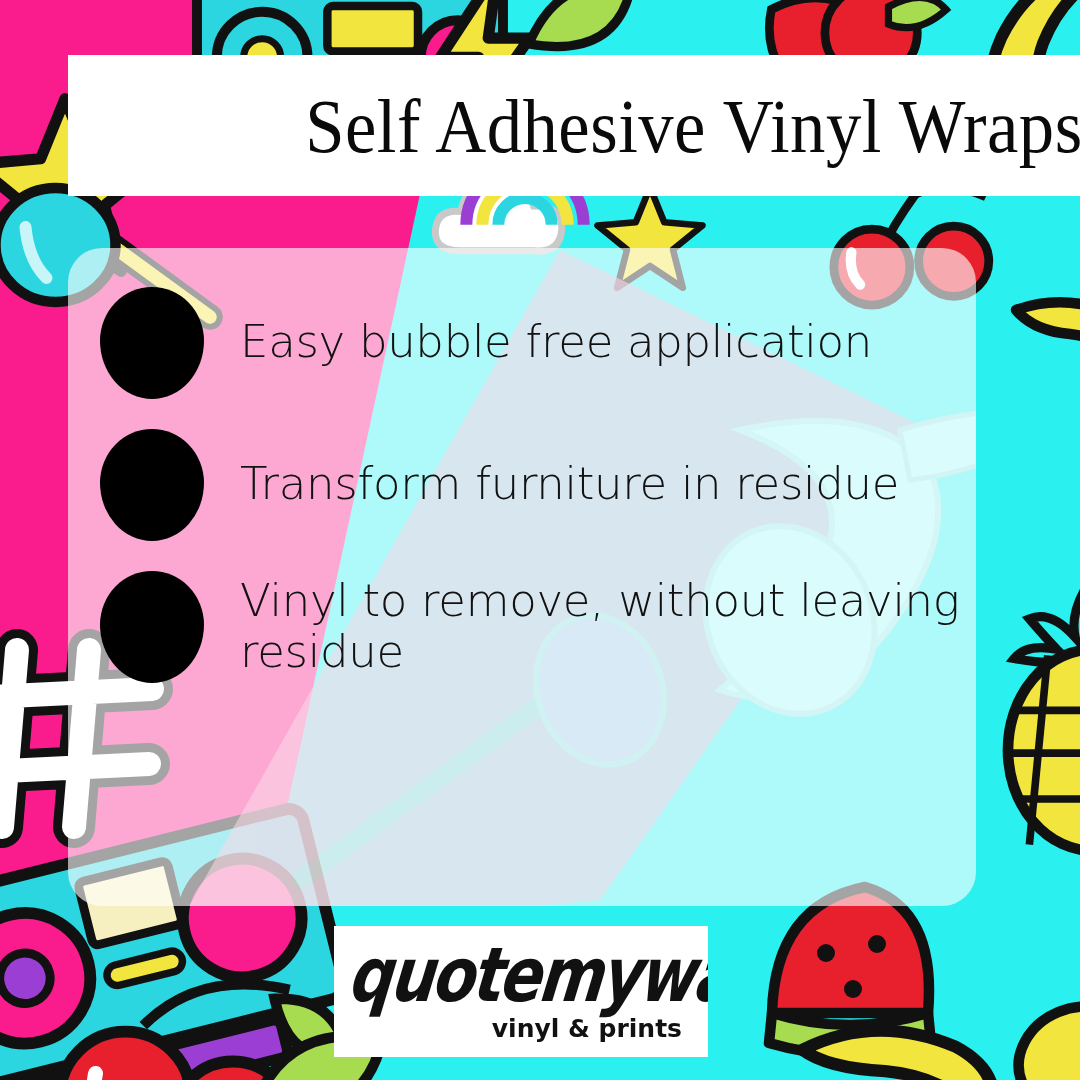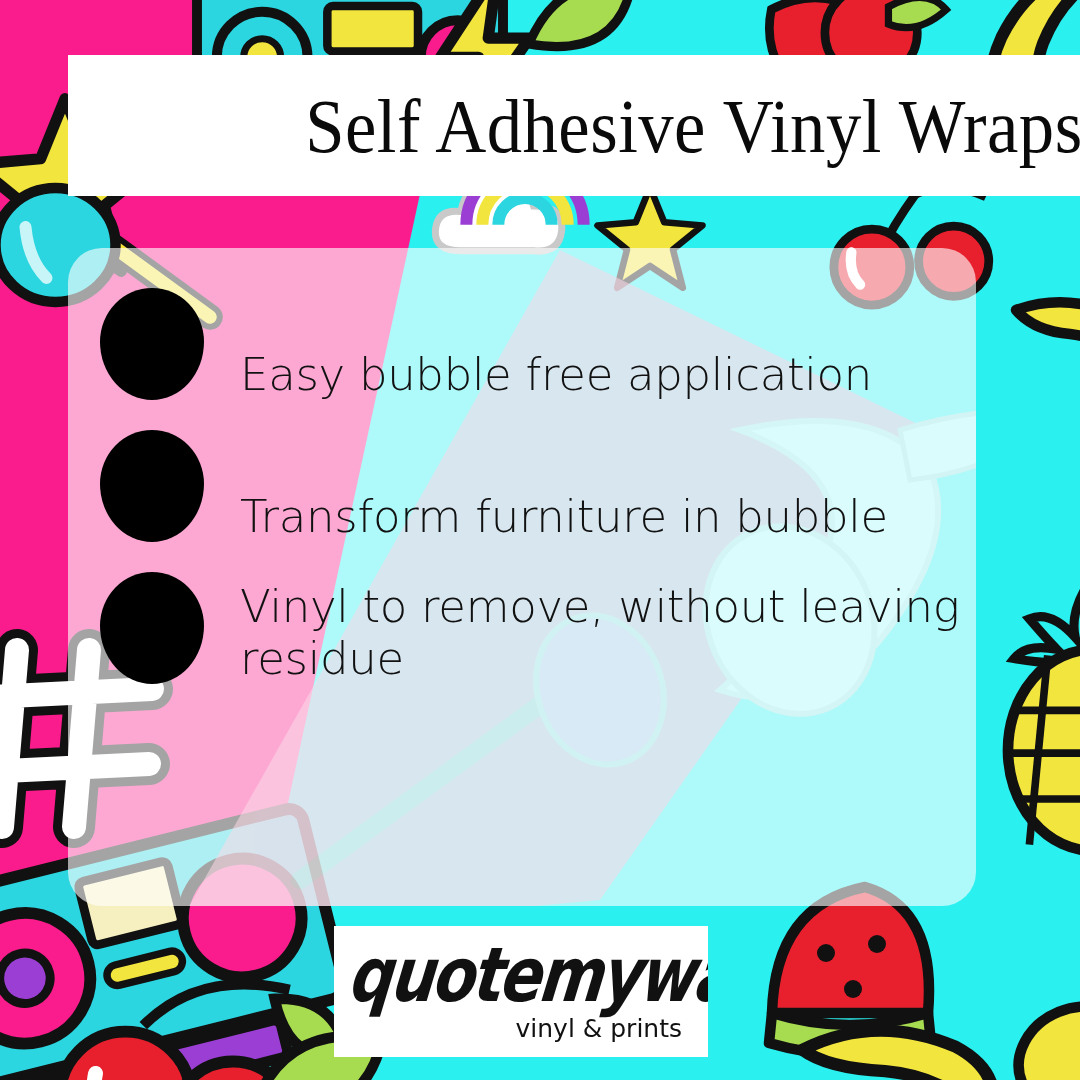--- a/index.html
+++ b/index.html
@@ -76,21 +76,21 @@
 
   
   .bullets {
     position: absolute;
     left: 100px;
     top: 280px;
     width: 860px;
   }
   .bullet-row {
     display: flex;
-    align-items: flex-end;
+    align-items: center;
     margin-bottom: 22px;
     min-height: 120px;
   }
   .bullet-dot {
     flex: 0 0 auto;
     width: 104px;
     height: 112px;
     background: #000000;
     border-radius: 50% 50% 50% 50% / 48% 48% 52% 52%;
     margin-right: 36px;
@@ -130,21 +130,21 @@
     letter-spacing: -2.5px;
     transform: skewX(-8deg) scaleY(1.22);
     transform-origin: left top;
     white-space: nowrap;
   }
   .logo-sub {
     position: absolute;
     right: 26px;
     bottom: 16px;
     font-family: "DejaVu Sans", "Liberation Sans", sans-serif;
-    font-weight: 400;
+    font-weight: 700;
     font-size: 25px;
     line-height: 1;
     color: #111111;
     letter-spacing: 0px;
     white-space: nowrap;
   }
 </style>
 </head>
 <body>
 
@@ -352,21 +352,21 @@
 
   <div class="bullets">
 
     <div class="bullet-row">
       <div class="bullet-dot"></div>
       <div class="bullet-text">Easy bubble free application</div>
     </div>
 
     <div class="bullet-row">
       <div class="bullet-dot"></div>
-      <div class="bullet-text">Transform furniture in bubble</div>
+      <div class="bullet-text">Transform furniture in residue</div>
     </div>
 
     <div class="bullet-row">
       <div class="bullet-dot"></div>
       <div class="bullet-text">Vinyl to remove, without leaving residue</div>
     </div>
 
 
   </div>
 

